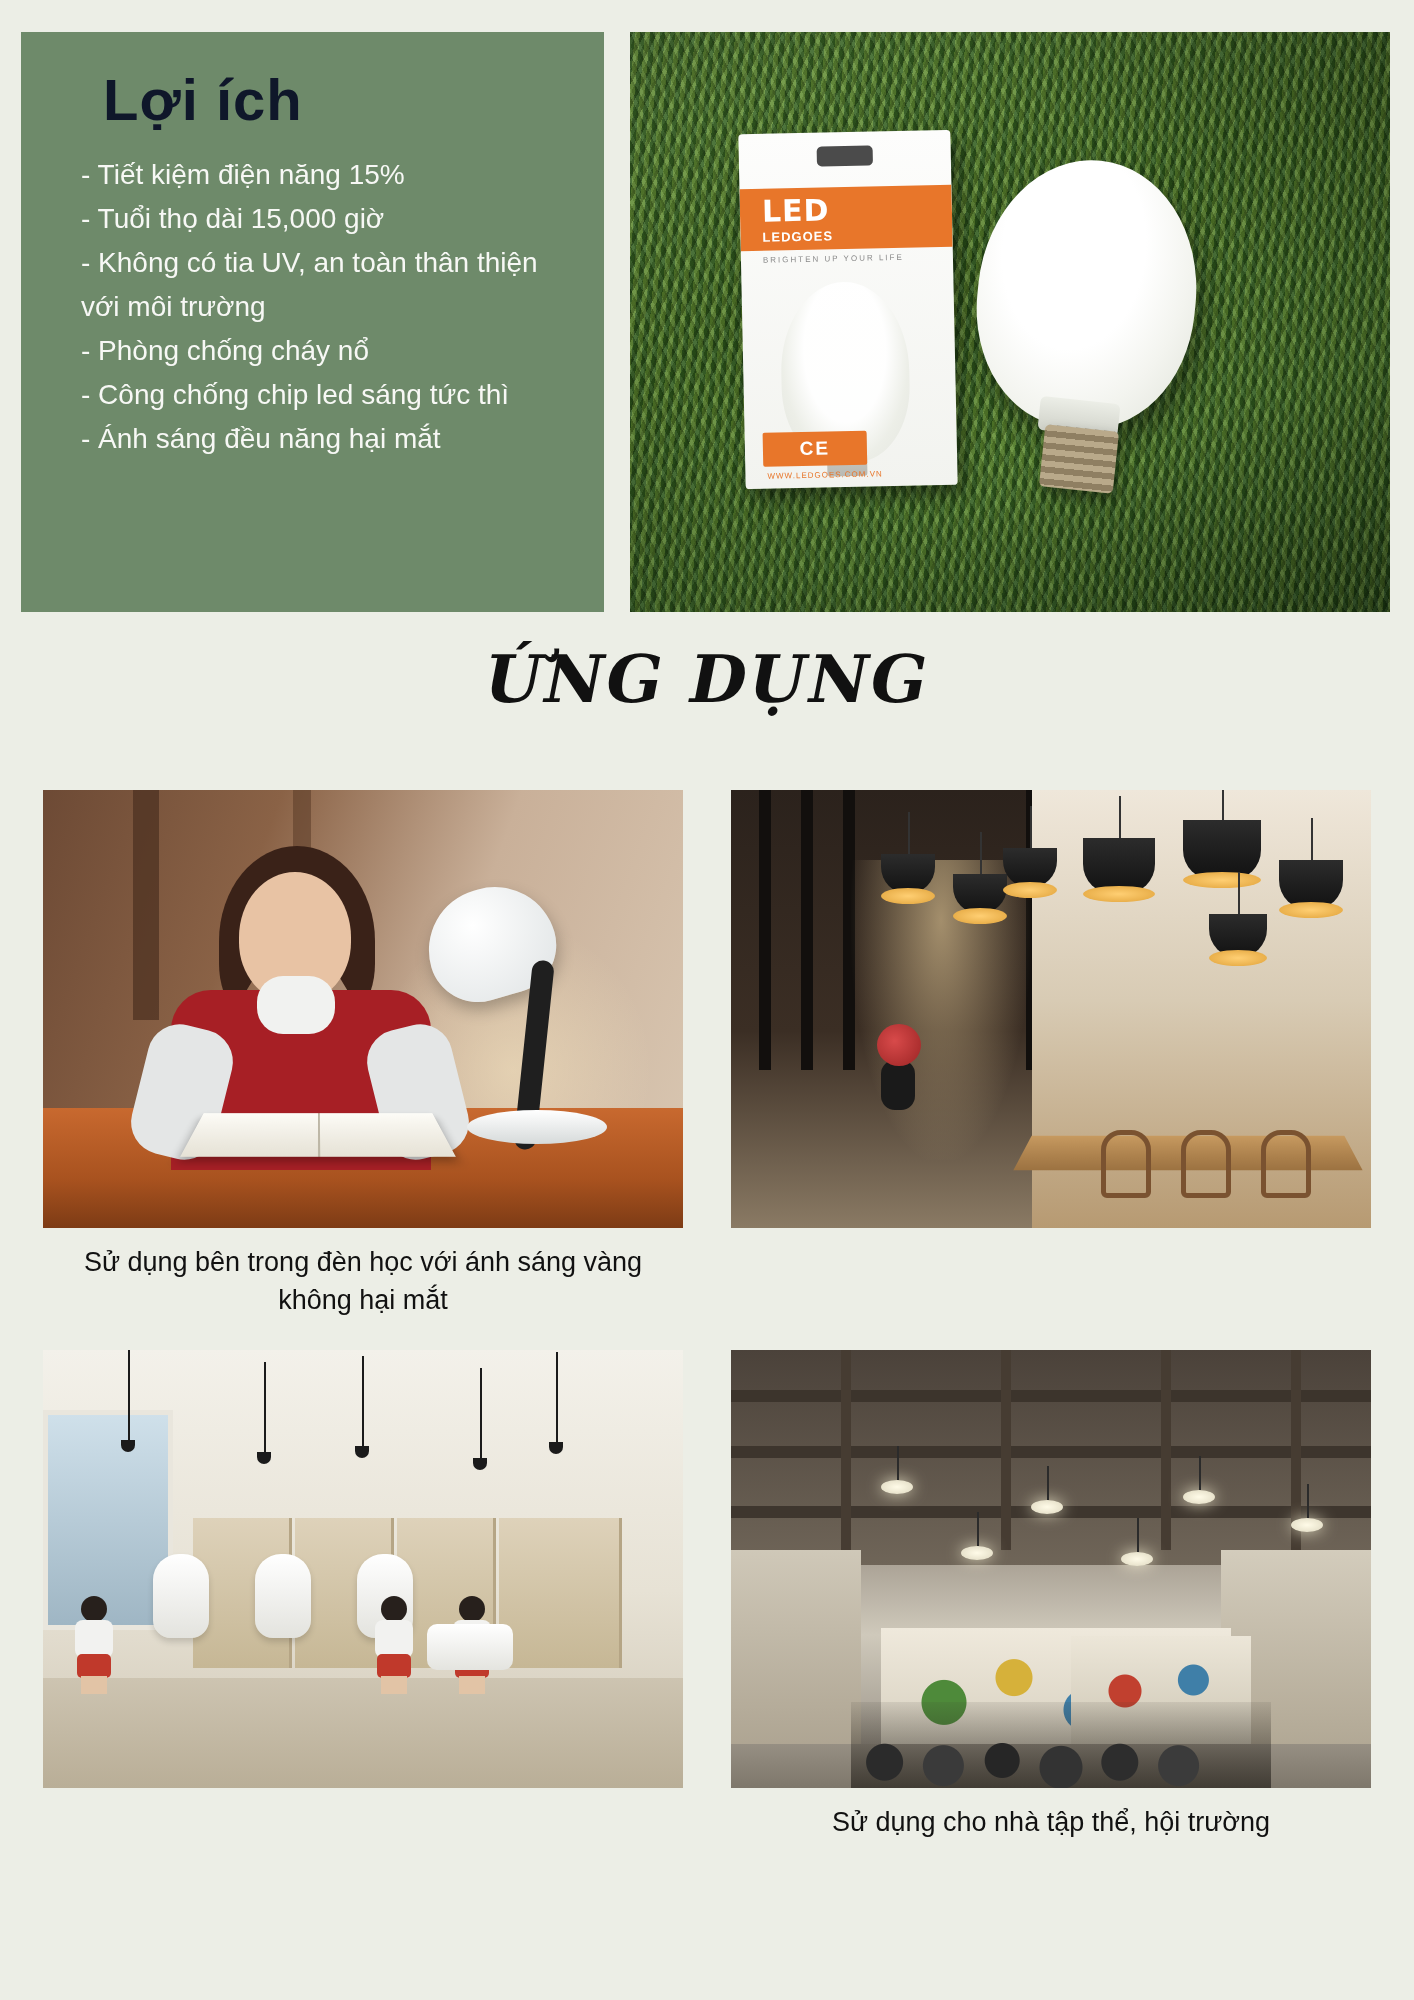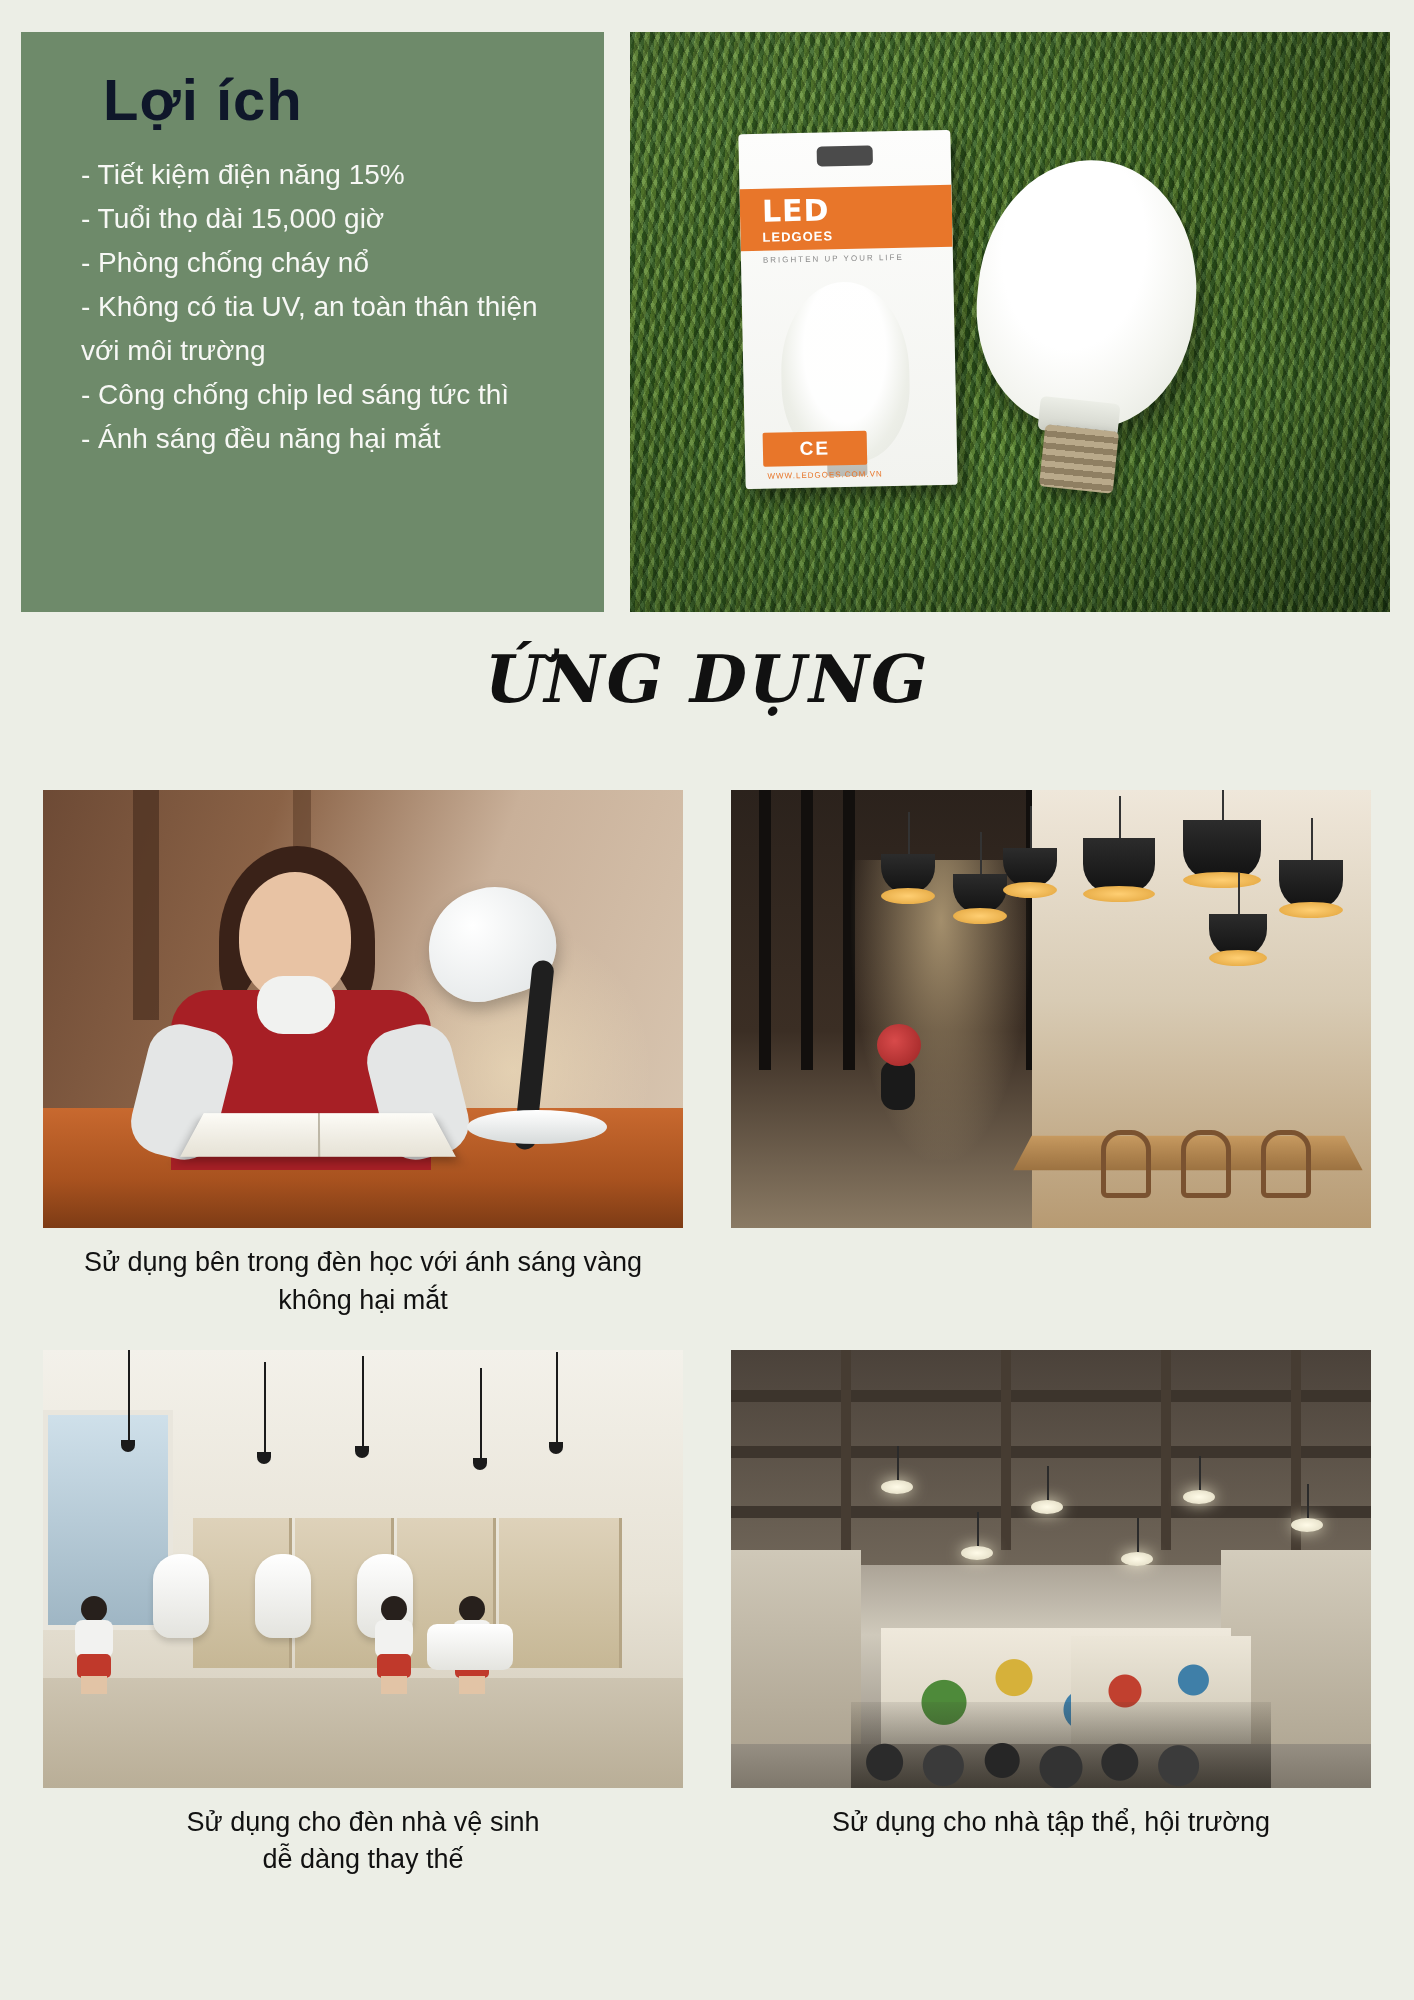--- a/index.html
+++ b/index.html
@@ -493,22 +493,22 @@
 </head>
 <body>
 
 <div class="top-section">
 
   <div class="benefits-panel">
     <div class="benefits-title">Lợi ích</div>
     <ul class="benefits-list">
       <li>- Tiết kiệm điện năng 15%</li>
       <li>- Tuổi thọ dài 15,000 giờ</li>
+      <li>- Không có tia UV, an toàn thân thiện với môi trường</li>
       <li>- Phòng chống cháy nổ</li>
-      <li>- Không có tia UV, an toàn thân thiện với môi trường</li>
       <li>- Công chống chip led sáng tức thì</li>
       <li>- Ánh sáng đều năng hại mắt</li>
     </ul>
   </div>
 
   <div class="product-photo">
     <div class="grass"></div>
     <div class="grass-dark"></div>
 
     <div class="led-box">
@@ -632,22 +632,20 @@
             <div class="l"></div>
         </div>
         <div class="ph3-kid-red" style="left:408px">
           <div class="h"></div>
             <div class="t"></div>
             <div class="s"></div>
             <div class="l"></div>
         </div>
         <div class="ph3-sink"></div>
       </div>
-      <p class="app-caption">Sử dụng cho đèn nhà vệ sinh
-dễ dàng thay thế</p>
     </div>
 
     <div class="app-cell">
       <div class="app-photo">
         <div class="ph4-bg"></div>
         <div class="ph4-ceiling"></div>
 
         <div class="ph4-beam" style="left:0; top:40px; width:100%"></div>
         <div class="ph4-beam" style="left:0; top:96px; width:100%"></div>
         <div class="ph4-beam" style="left:0; top:156px; width:100%"></div>

